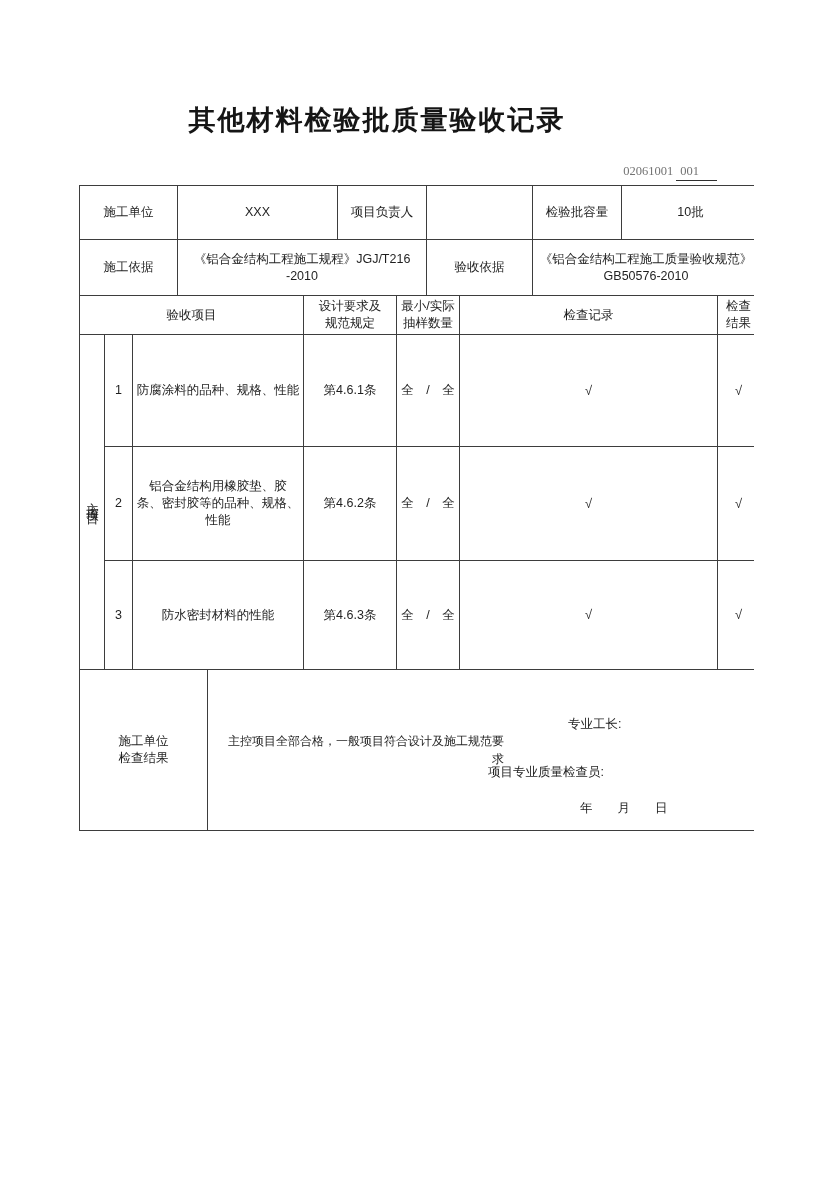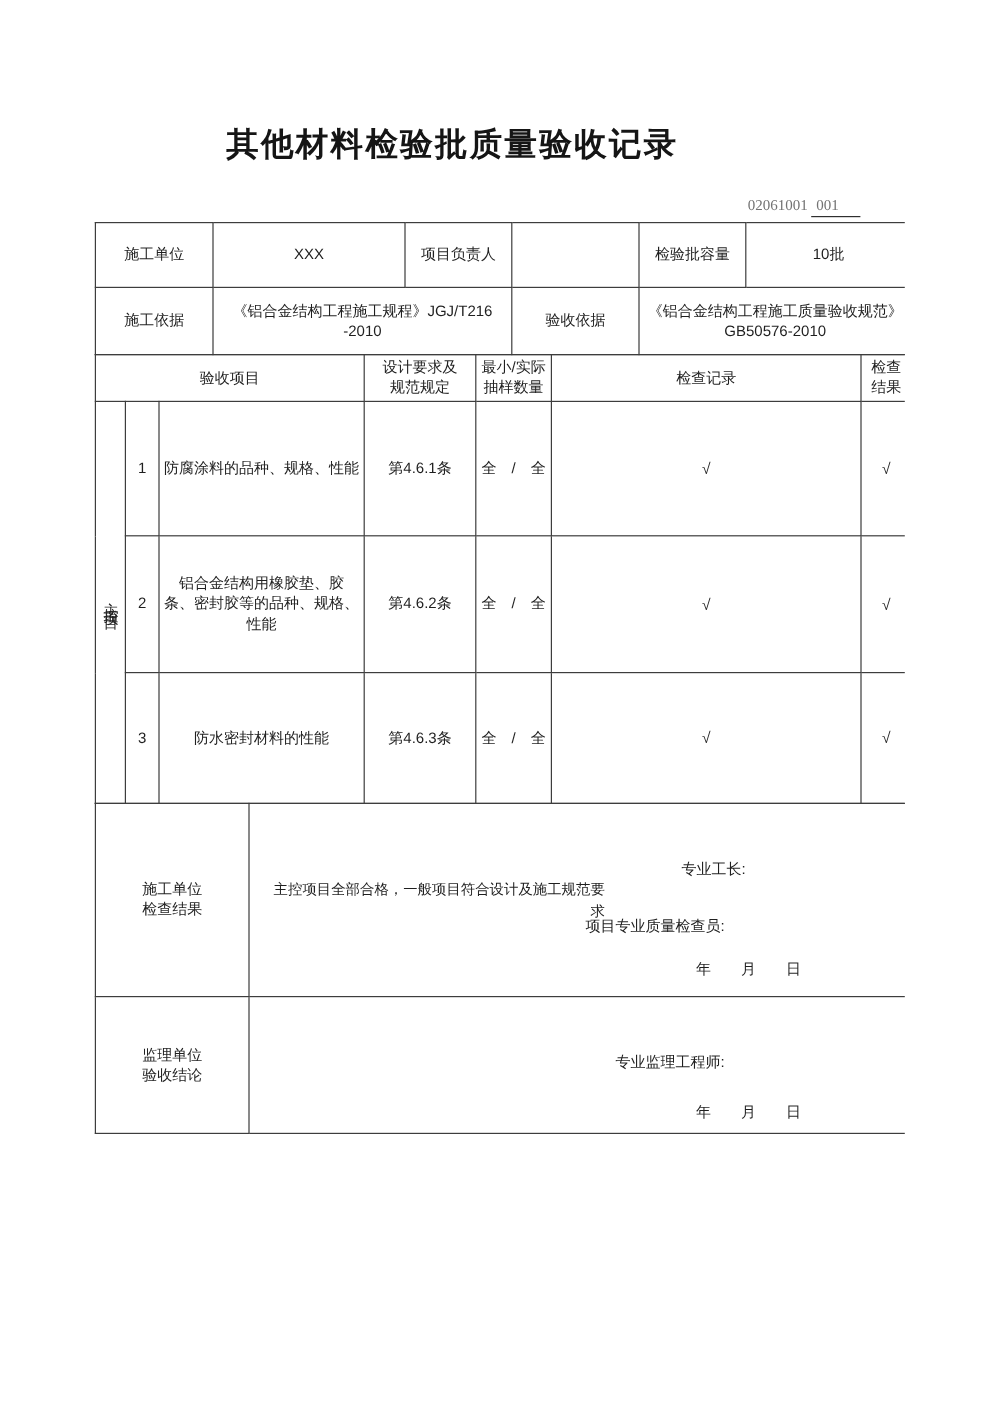--- a/index.html
+++ b/index.html
@@ -169,25 +169,17 @@
         <td style="height:160px">施工单位
 检查结果</td>
         <td class="signoff-cell">
           <div class="statement">主控项目全部合格，一般项目符合设计及施工规范要
 求</div>
           <div class="sig sig-foreman">专业工长:</div>
           <div class="sig sig-inspector">项目专业质量检查员:</div>
           <div class="sig sig-date1">年　　月　　日</div>
         </td>
       </tr>
-      <tr>
-        <td style="height:113px">监理单位
-验收结论</td>
-        <td class="signoff-cell">
-          <div class="sig sig-engineer">专业监理工程师:</div>
-          <div class="sig sig-date2">年　　月　　日</div>
-        </td>
-      </tr>
     </tbody>
       </table>
 
   </div>
 </div>
 
 </body></html>

